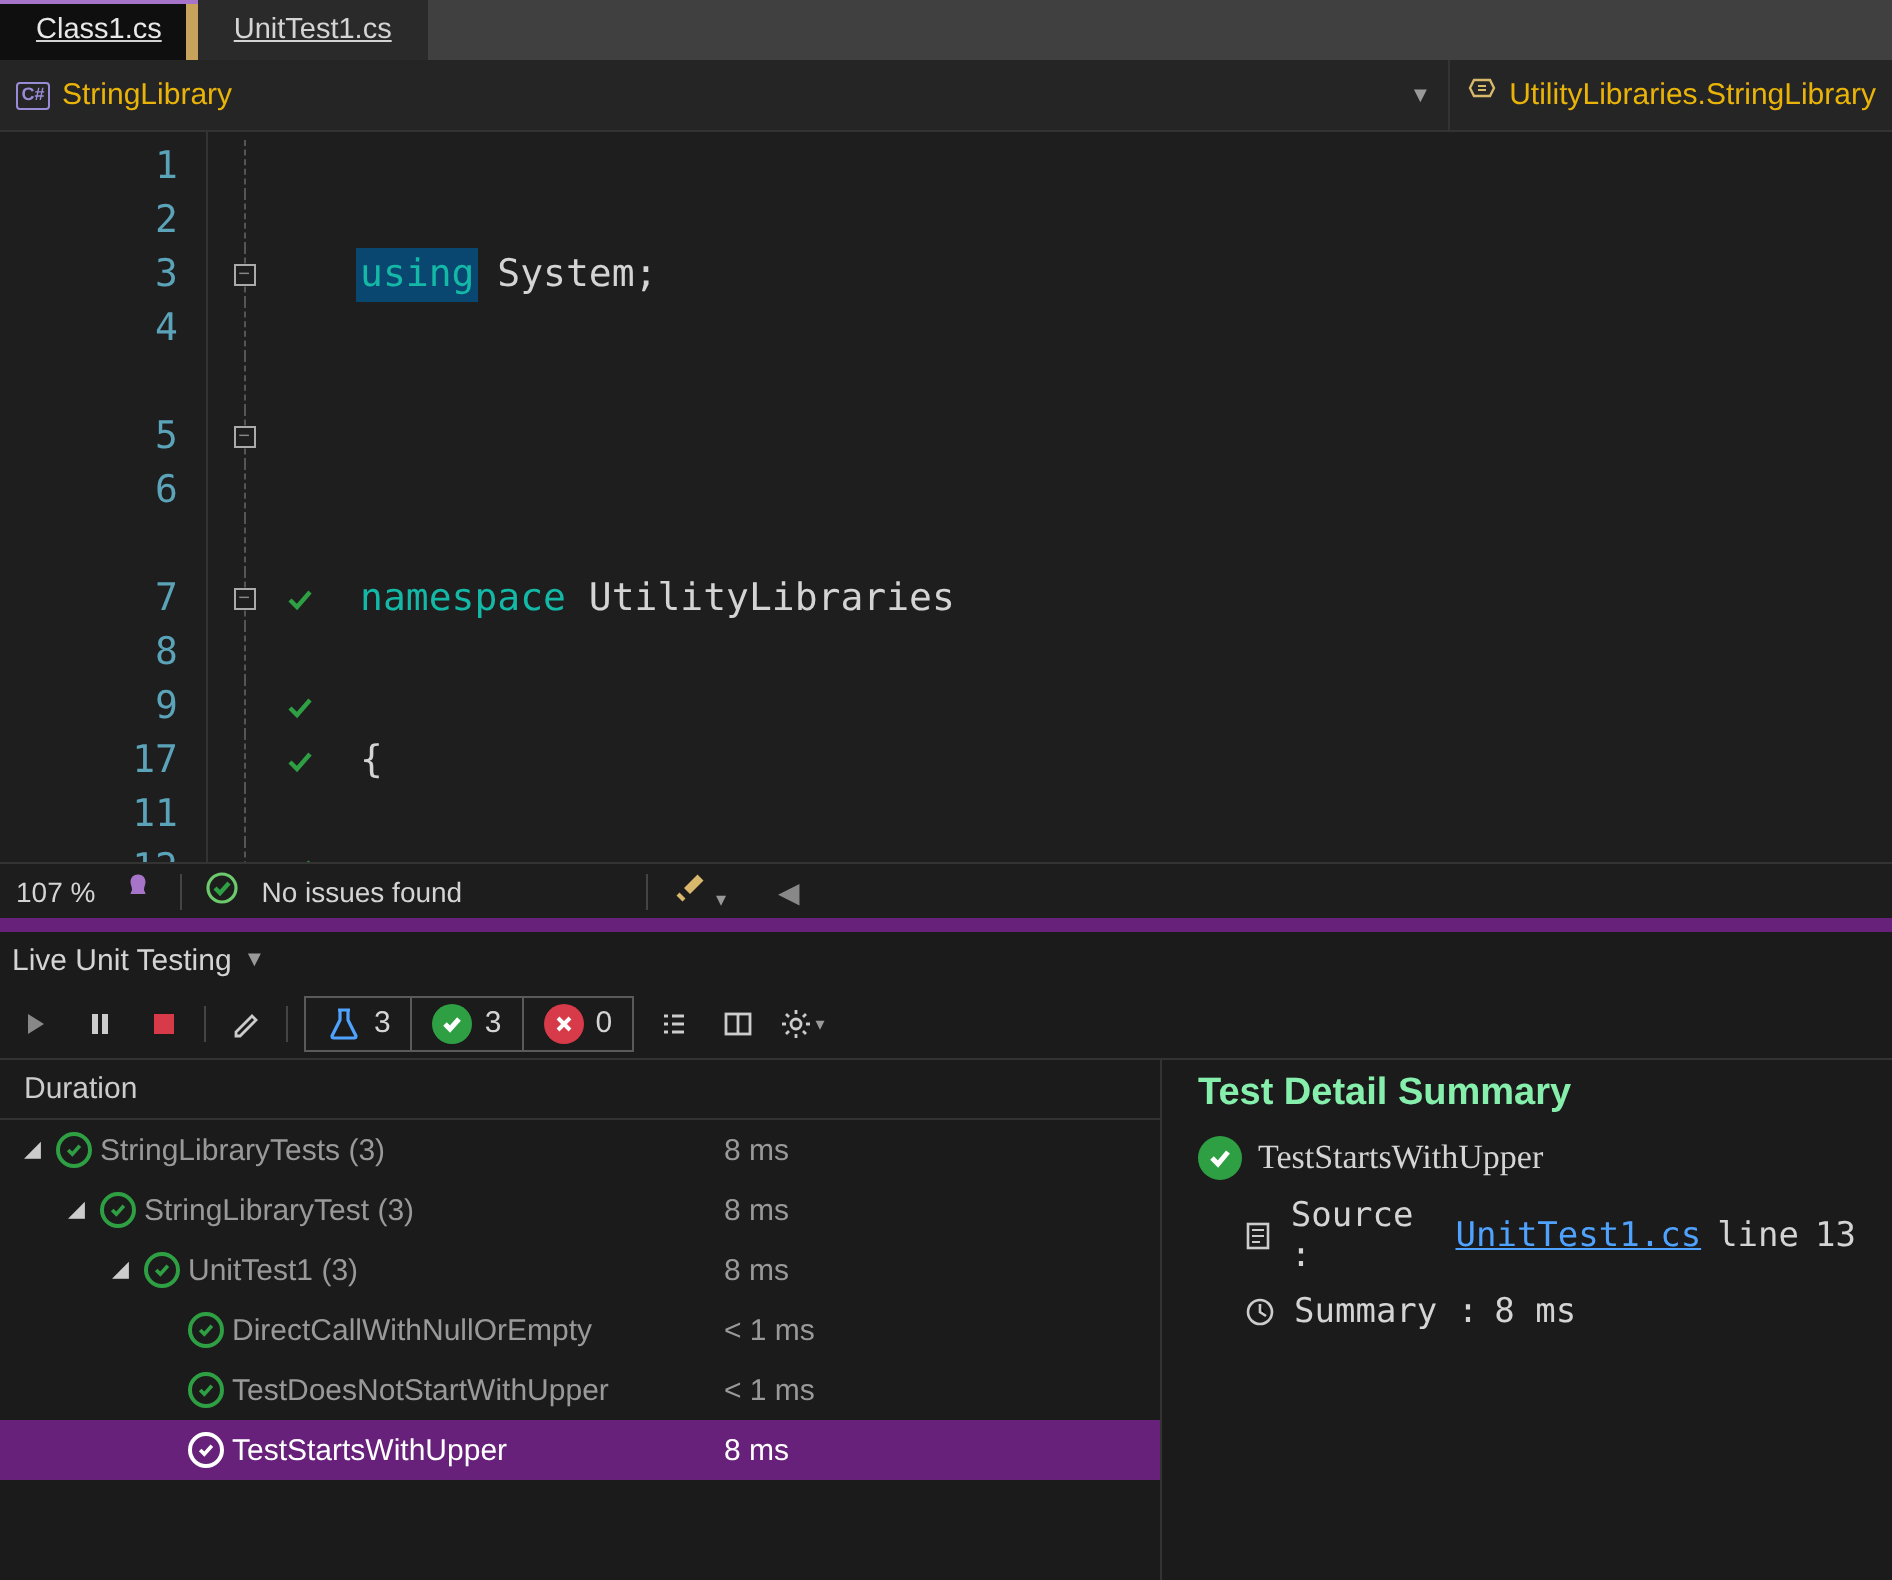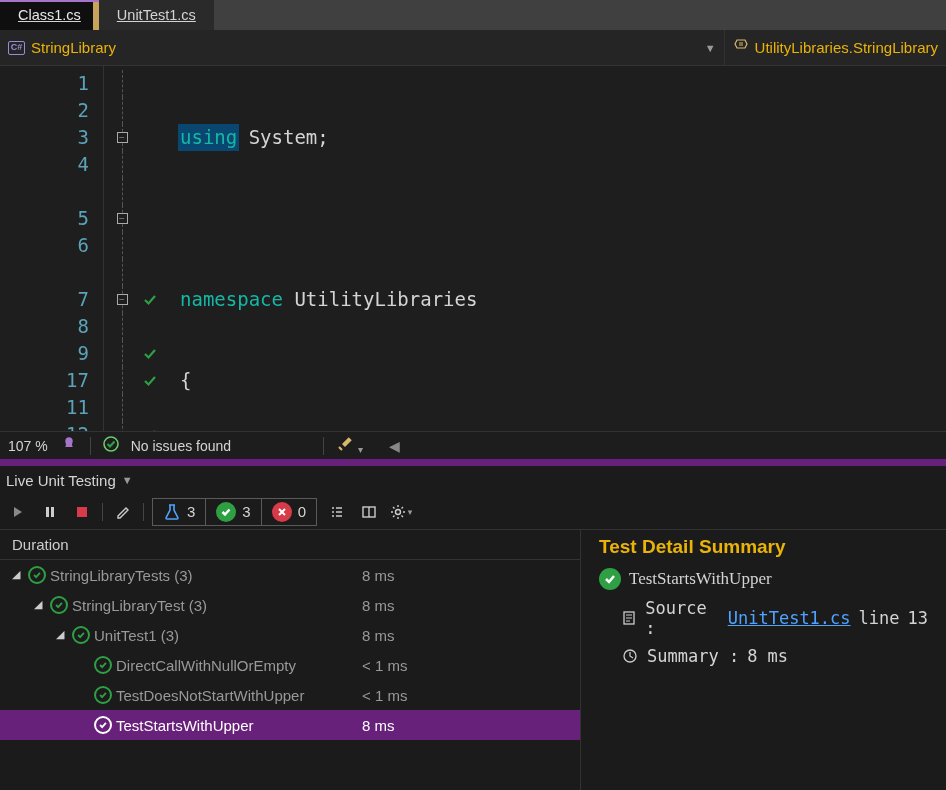--- a/index.html
+++ b/index.html
@@ -274,21 +274,21 @@
 
   .detail-pane {
     flex: 1;
     border-left: 1px solid #333;
     padding: 6px 18px;
     font-size: 16px;
   }
   .detail-pane h3 {
     font-size: 19px;
     font-weight: 600;
-    color: #eab308;
+    color: #86efac;
     margin-bottom: 10px;
   }
   .detail-row {
     display: flex;
     align-items: center;
     gap: 8px;
     margin-bottom: 8px;
     font-family: Consolas, monospace;
     font-size: 17px;
     color: #d4d4d4;

